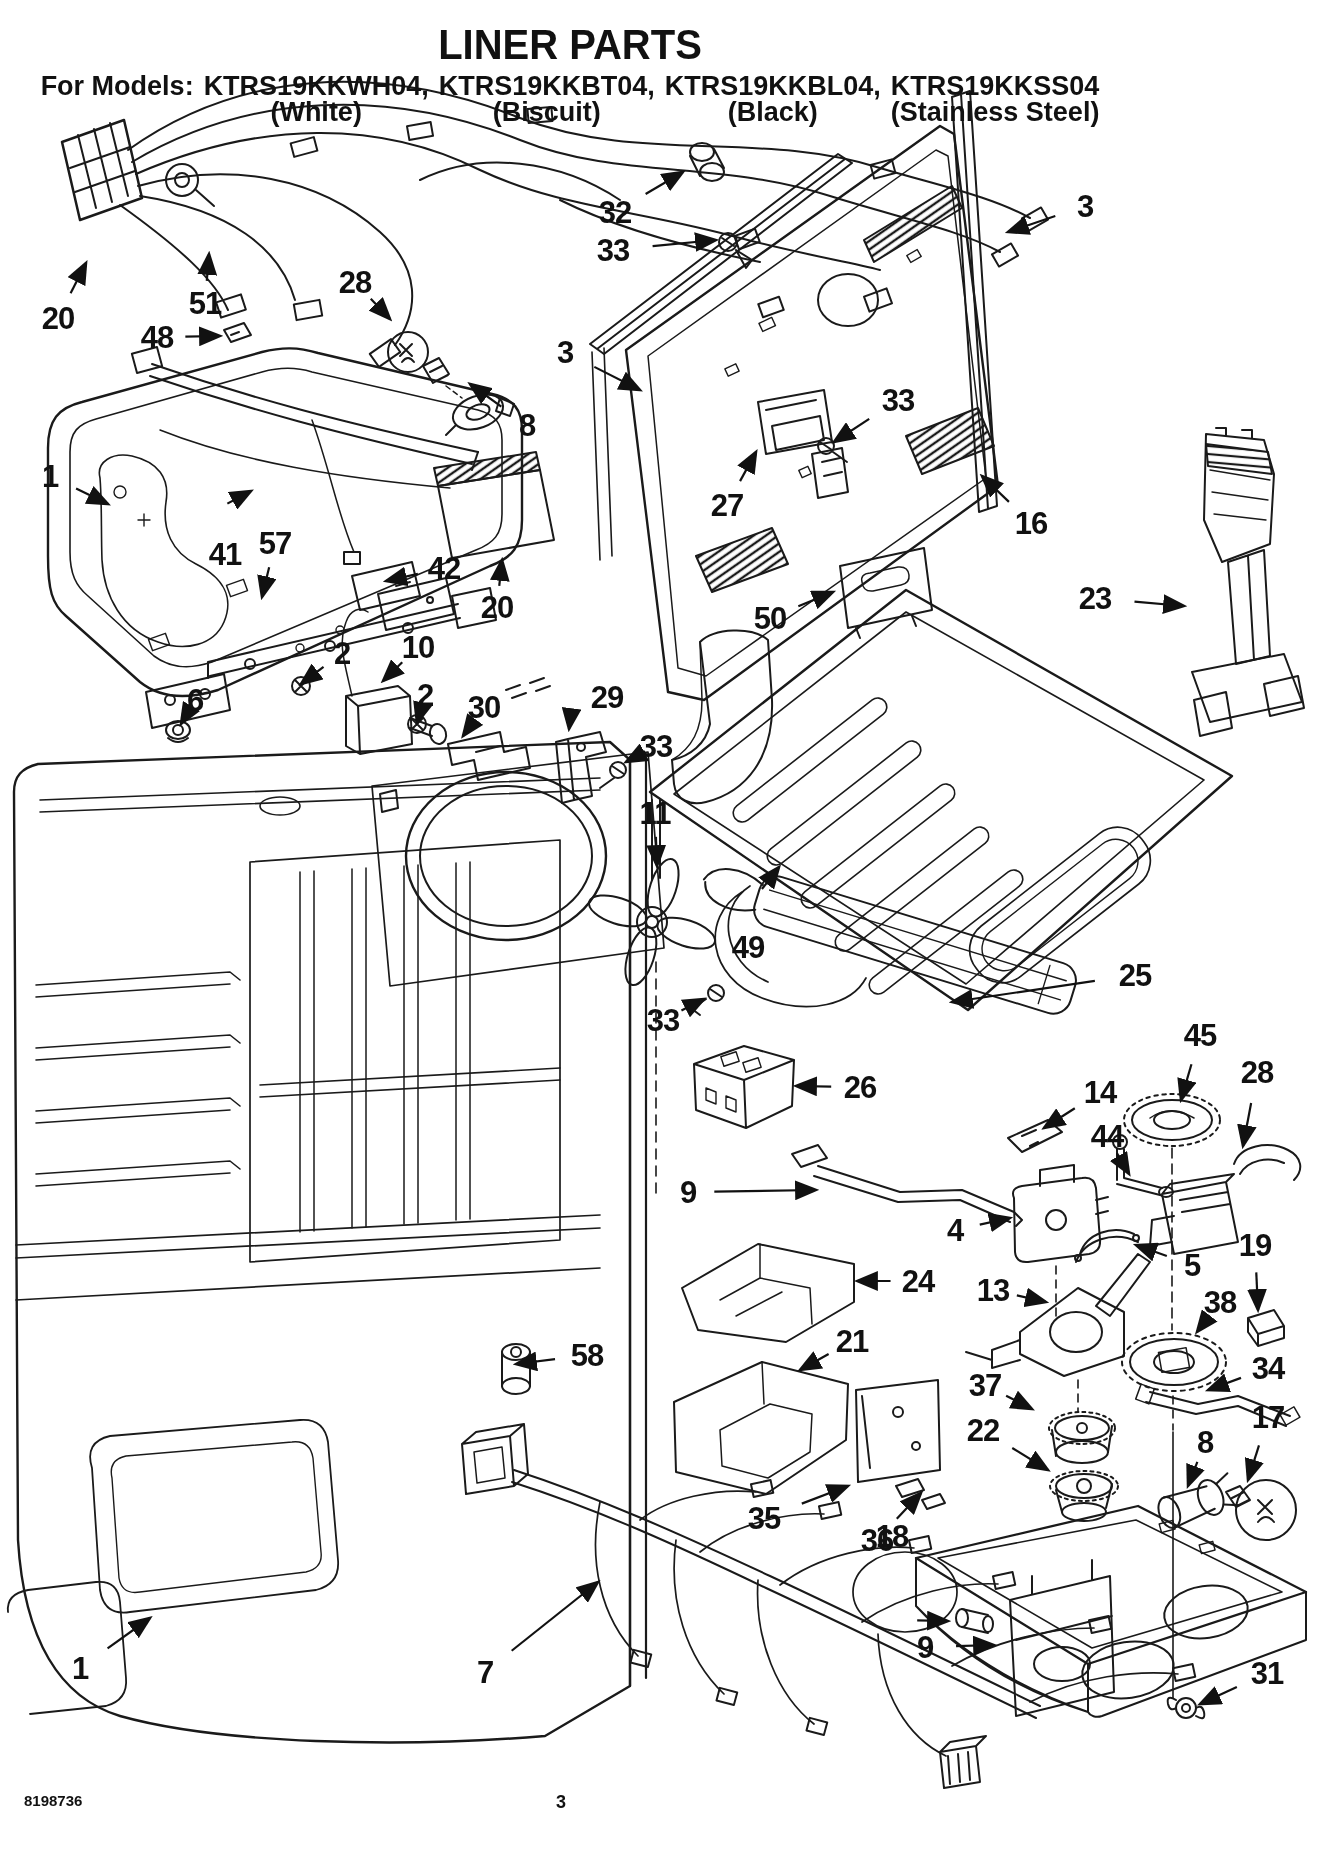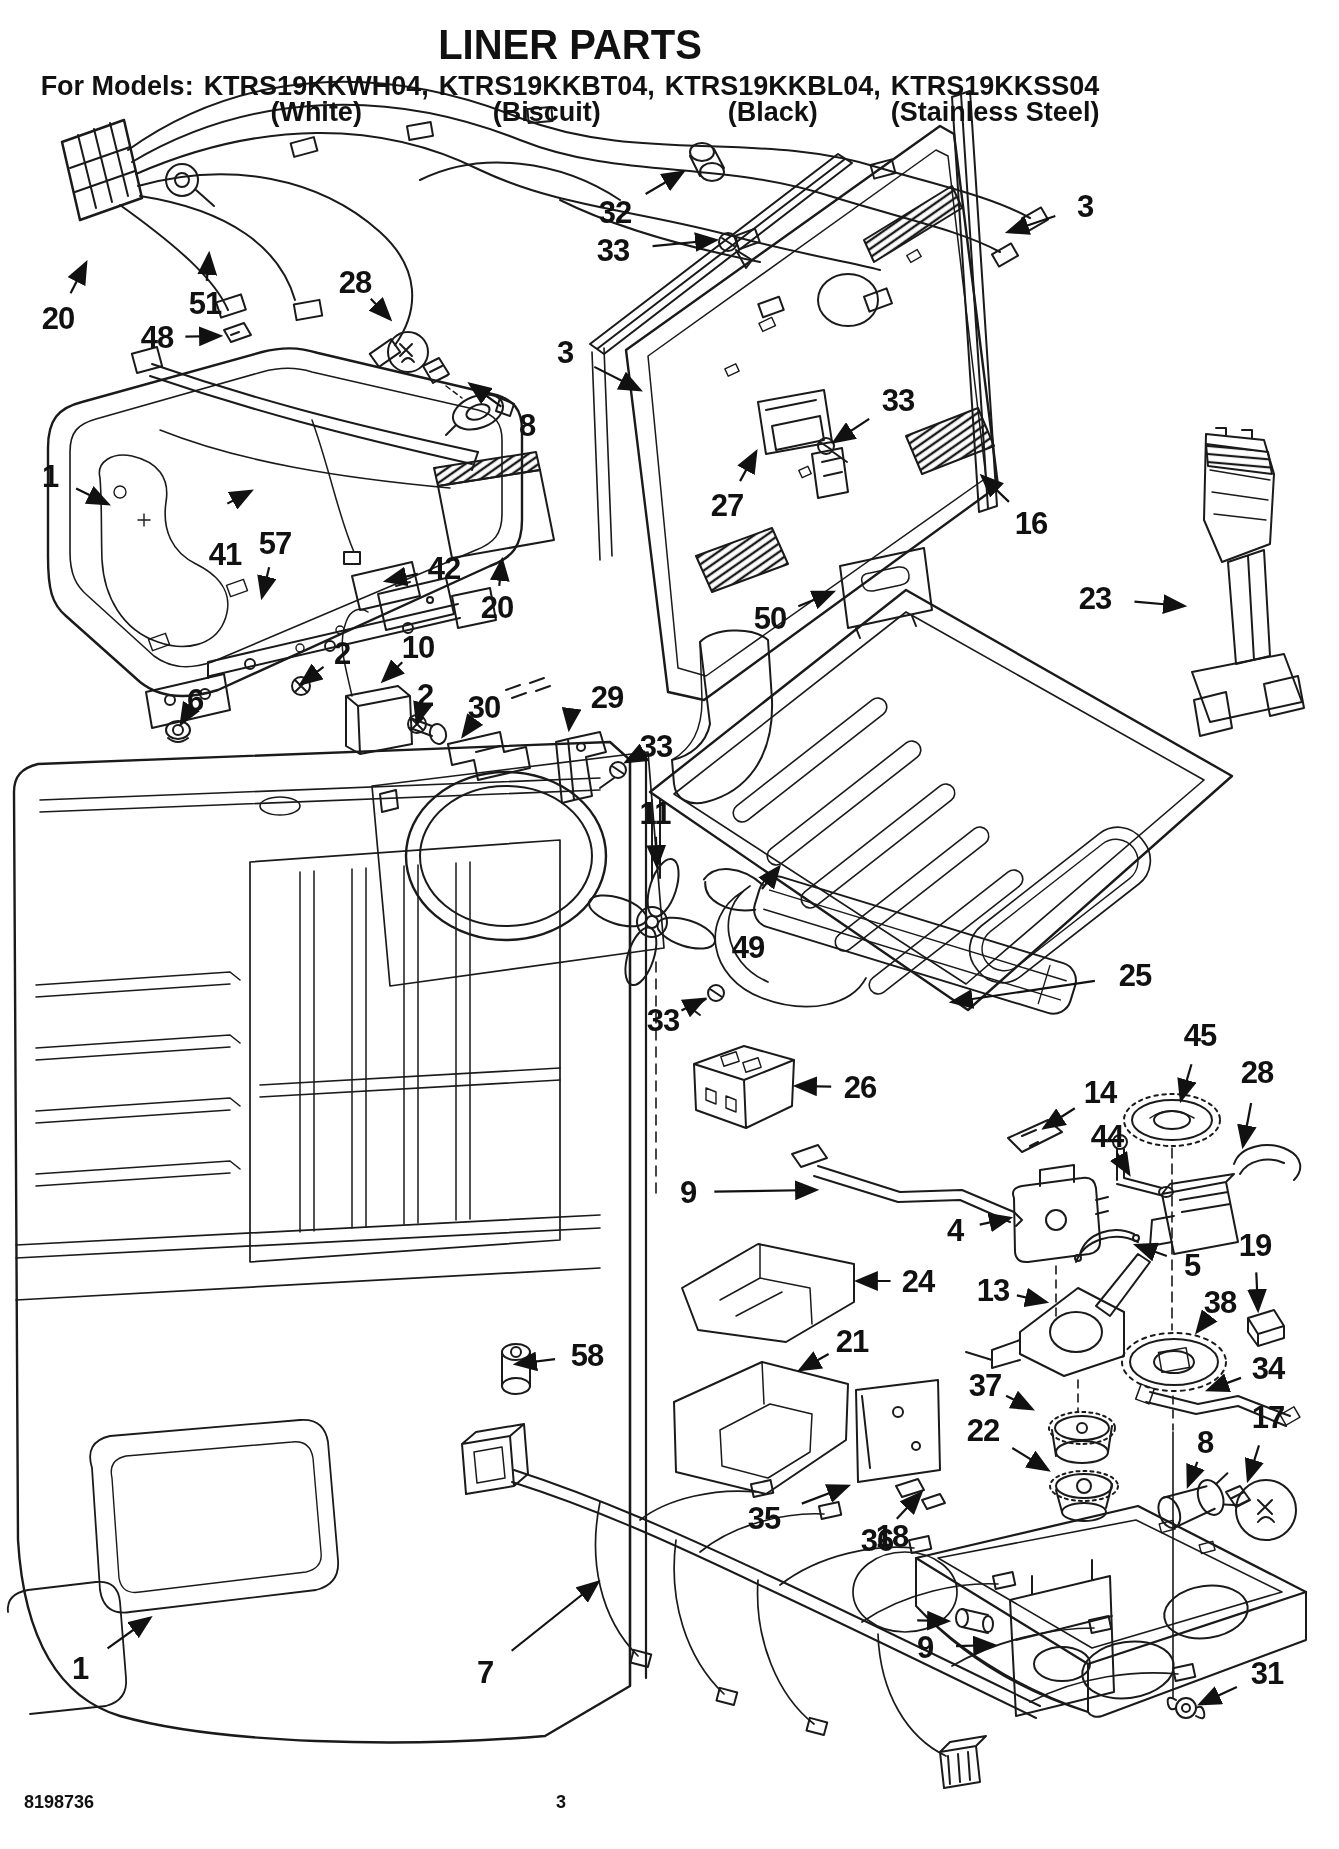--- a/index.html
+++ b/index.html
@@ -8,21 +8,21 @@
   .layer{position:absolute;left:0;top:0;width:1339px;height:1849px;}
   svg{display:block;}
   .header{position:absolute;top:22px;left:0;width:1140px;text-align:center;}
   .title{font-size:40px;font-weight:700;letter-spacing:0px;transform:scaleY(1.05);}
   .models-row{margin-top:6px;display:flex;justify-content:center;align-items:flex-start;gap:10px;
               font-size:27px;font-weight:700;white-space:nowrap;}
   .model-col{display:flex;flex-direction:column;align-items:center;line-height:26px;}
   .models-label{line-height:26px;}
   .plabel{position:absolute;transform:translate(-50%,-50%);font-size:31px;font-weight:700;
           letter-spacing:-1px;line-height:1;z-index:30;}
-  .doc-number{position:absolute;left:24px;top:1792px;font-size:18px;font-weight:700;}
+  .doc-number{position:absolute;left:24px;top:1792px;font-size:15px;font-weight:700;}
   .page-number{position:absolute;left:556px;top:1792px;font-size:18px;font-weight:700;}
   #leader-layer{z-index:20;}
   #label-layer{z-index:30;pointer-events:none;}
 </style>
 </head>
 <body>
 
 <div class="page">
 
   <svg class="layer" id="art-layer" viewBox="0 0 1339 1849">

